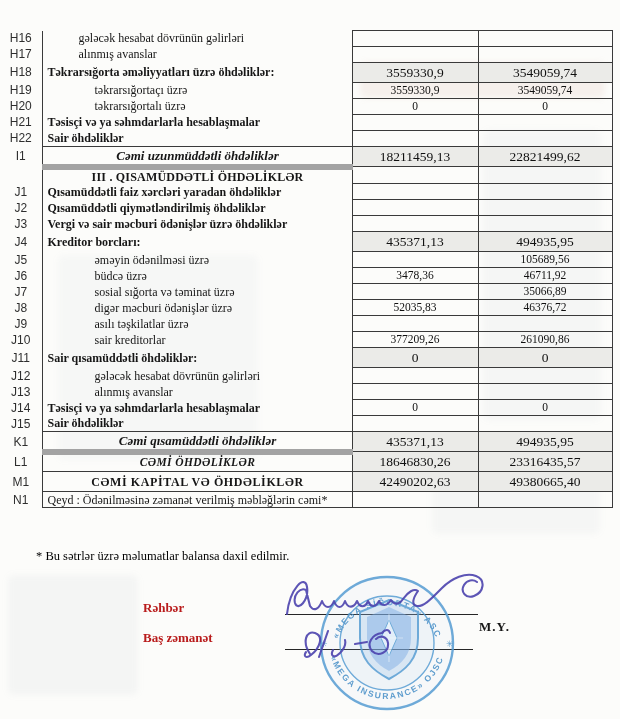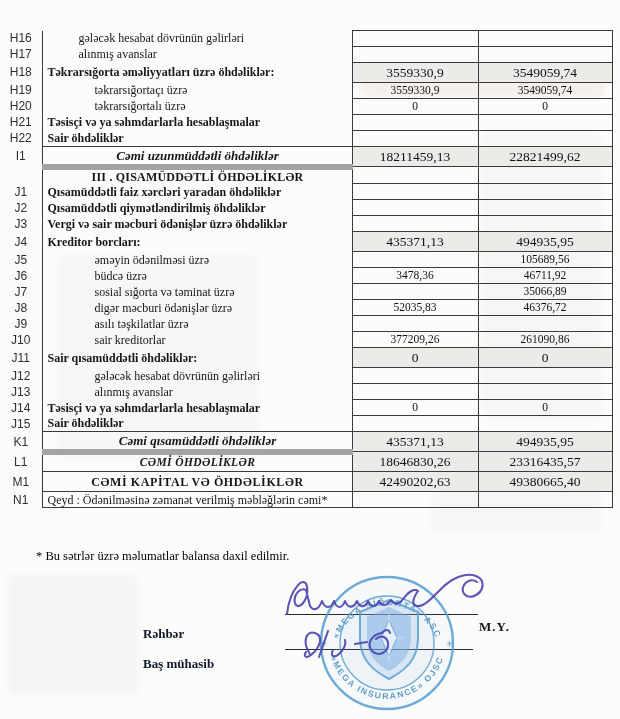--- a/index.html
+++ b/index.html
@@ -48,21 +48,21 @@
   td.desc.section{font-weight:bold;text-align:center;font-size:12px;letter-spacing:0.2px;}
   td.desc.total_italic{font-weight:bold;font-style:italic;text-align:center;font-size:13px;}
   td.desc.total_caps_italic{font-weight:bold;font-style:italic;text-align:center;font-size:11.5px;letter-spacing:0.4px;margin-left:41px;}
   td.desc.total_caps{font-weight:bold;text-align:center;font-size:12px;letter-spacing:0.6px;}
   td.desc.note{font-size:12px;}
   td.desc.db-tb{border-top:1px solid #3a3a3a;border-bottom:6px solid #a3a3a3;}
   td.desc.db-b{border-bottom:1px solid #3a3a3a;}
 
   .abs{position:absolute;z-index:2;}
   .footnote{left:36px;top:549px;font-size:12.5px;color:#000000;}
-  .lbl{font-weight:bold;font-size:13px;color:#0f172a;margin-top:26px;}
+  .lbl{font-weight:bold;font-size:13px;color:#b91c1c;}
   .lbl-director{left:143px;top:600px;}
   .lbl-accountant{left:143px;top:630px;}
   .sig-line{height:0;border-bottom:1.6px solid #262626;}
   .line1{left:285px;top:614px;width:193px;}
   .line2{left:285px;top:649px;width:188px;}
   .seal-mark{left:479px;top:619px;font-weight:bold;font-size:13px;letter-spacing:1px;}
 
   .stamp{position:absolute;left:312px;top:568px;z-index:3;opacity:0.88;}
   .stamp-text{font-family:"Liberation Sans", sans-serif;font-weight:bold;font-size:8.6px;
     letter-spacing:1.7px;fill:#4a90c8;}
@@ -257,21 +257,21 @@
           <td class="v"></td>
         </tr>
       </tbody>
   </table>
 
   <div class="abs footnote">* Bu sətrlər üzrə məlumatlar balansa daxil edilmir.</div>
 
   <div class="abs lbl lbl-director">Rəhbər</div>
   <div class="abs sig-line line1"></div>
   <div class="abs seal-mark">M.Y.</div>
-  <div class="abs lbl lbl-accountant">Baş mühasib</div>
+  <div class="abs lbl lbl-accountant">Baş zəmanət</div>
   <div class="abs sig-line line2"></div>
 
   <svg class="stamp" width="150" height="150" viewBox="0 0 150 150">
     <circle cx="75" cy="75" r="66" fill="rgba(150,190,230,0.06)" stroke="#5b9fd4" stroke-width="2.4"></circle>
     <circle cx="75" cy="75" r="47" fill="rgba(150,190,230,0.10)" stroke="#5b9fd4" stroke-width="1.4"></circle>
     <defs>
       <path id="arcTop" d="M 23 80 A 53 53 0 0 1 127 80"></path>
       <path id="arcBot" d="M 16 72 A 59 59 0 0 0 134 72"></path>
     </defs>
     <text class="stamp-text">

